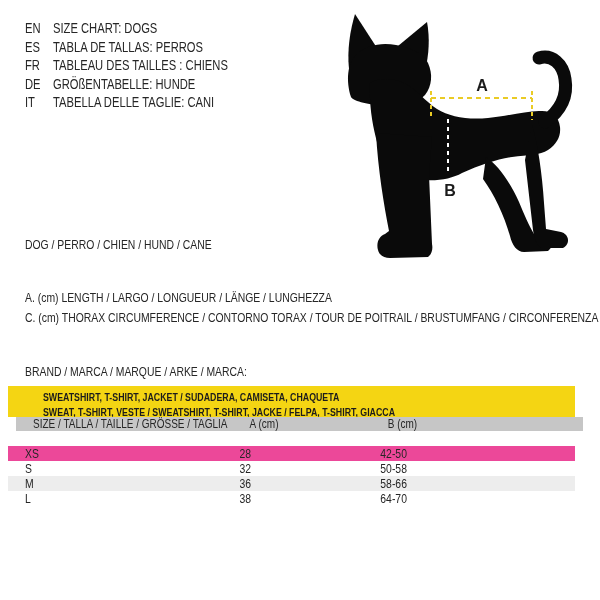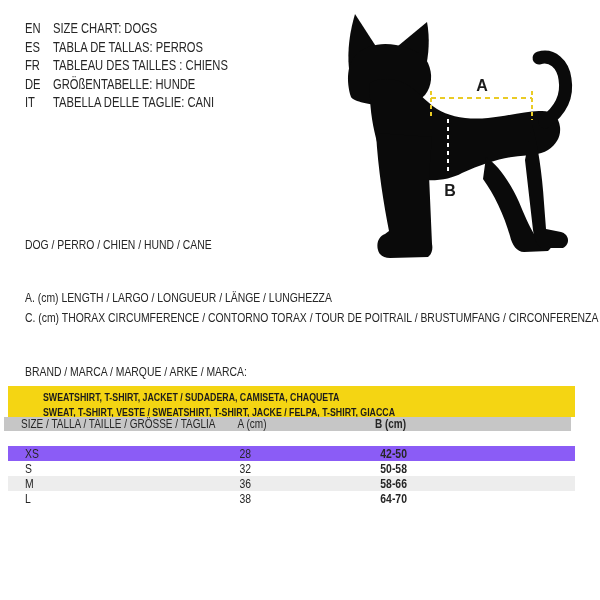--- a/index.html
+++ b/index.html
@@ -24,31 +24,31 @@
   .n-subject{top:238px;}
   .n-a{top:291px;}
   .n-c{top:311px;}
   .n-brand{top:346px;margin-top:19px;}
 
   
   .banner{position:absolute;left:8px;top:386px;width:567px;height:31px;background:#F4D513;
           padding-top:3.5px;box-sizing:border-box;}
   .banner .bl{display:block;margin-left:35px;height:15px;line-height:15px;
               font-size:11px;font-weight:bold;color:#1c1c1c;}
-  .thead{position:absolute;left:4px;top:417px;width:567px;height:14px;background:#C6C6C6;
+  .thead{position:absolute;left:16px;top:417px;width:567px;height:14px;background:#C6C6C6;
          font-size:12.5px;line-height:14px;}
   .trow{position:absolute;left:8px;width:567px;height:15px;font-size:13px;line-height:15px;}
   .r0{top:453px;background:#ffffff;}
-  .r1{top:446px;background:#8b5cf6;}
+  .r1{top:446px;background:#ec4899;}
   .r2{top:461px;background:#ffffff;}
   .r3{top:476px;background:#EDEDED;}
   .r4{top:491px;background:#ffffff;}
   .c-size{position:absolute;left:17px;top:0;}
   .c-a{position:absolute;left:230px;top:0;width:140px;text-align:left;}
-  .c-b{position:absolute;left:316px;top:0;width:140px;text-align:center;font-weight:bold;}
+  .c-b{position:absolute;left:316px;top:0;width:140px;text-align:center;}
 </style>
 </head>
 <body>
 
 <div class="sheet">
 
   <div class="langs">
     <div class="lang-row">
       <span class="code sx">EN</span>
       <span class="lab sx">SIZE CHART: DOGS</span>

